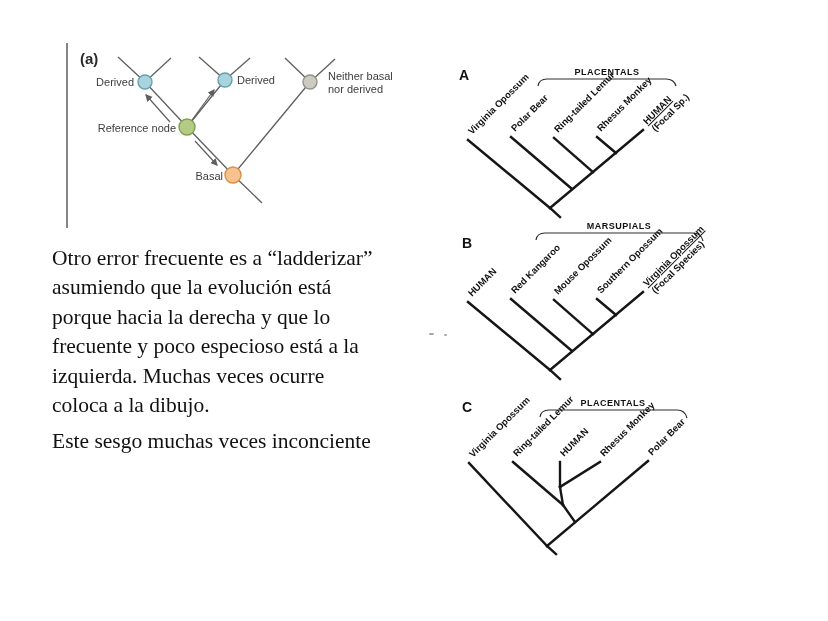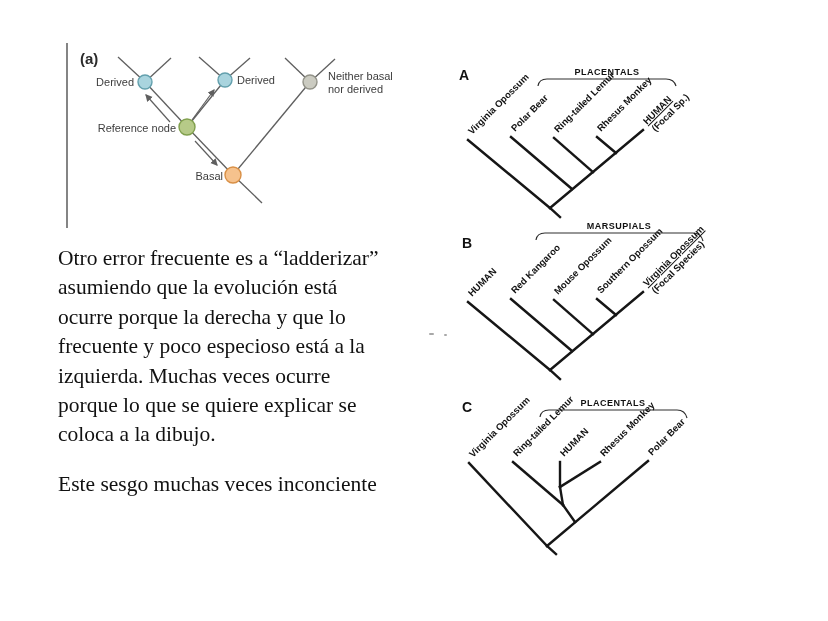--- a/index.html
+++ b/index.html
@@ -7,25 +7,25 @@
     position:relative;width:828px;height:621px;background:#ffffff;
     font-family:"Liberation Sans",sans-serif;overflow:hidden;
   }
   svg text{font-family:"Liberation Sans",sans-serif;}
   .concept-svg{position:absolute;left:38px;top:28px;}
   .concept-label{font-size:11px;fill:#3d3d3d;}
   .panel-letter{font-size:15px;font-weight:bold;fill:#2b2b2b;}
   .cbranch{stroke:#5f5f5f;stroke-width:1.3;fill:none;}
   .carrow{stroke:#5f5f5f;stroke-width:1.2;fill:none;}
   .body-text{
-    position:absolute;left:58px;top:244px;width:395px;
+    position:absolute;left:52px;top:244px;width:395px;
     font-family:"Liberation Serif",serif;font-size:21.5px;color:#111;
   }
   .tline{line-height:29.4px;white-space:nowrap;}
-  .para2{margin-top:20px;}
+  .para2{margin-top:7px;}
   .tree-svg{position:absolute;}
   .tree-a{left:450px;top:55px;}
   .tree-b{left:450px;top:218px;}
   .tree-c{left:450px;top:390px;}
   .branch{stroke:#161616;stroke-width:2.4;fill:none;stroke-linecap:square;}
   .taxon{font-size:9.5px;font-weight:bold;fill:#111;}
   .group-caption{font-size:9px;font-weight:bold;fill:#111;letter-spacing:0.5px;text-anchor:middle;}
   .tree-letter{font-size:14px;font-weight:bold;fill:#111;}
   .bracket{stroke:#2e2e2e;stroke-width:1.2;fill:none;}
   .artifact{position:absolute;background:#a8a8a8;border-radius:1px;}
@@ -73,24 +73,23 @@
     <text x="290" y="52" class="concept-label">Neither basal</text>
     <text x="290" y="65" class="concept-label">nor derived</text>
     <text x="138" y="104" class="concept-label" text-anchor="end">Reference node</text>
     <text x="185" y="152" class="concept-label" text-anchor="end">Basal</text>
   </svg>
 
   <div class="body-text">
     <div class="para">
       <div class="tline">Otro error frecuente es a “ladderizar”</div>
       <div class="tline">asumiendo que la evolución está</div>
-      <div class="tline">ocurre porque la derecha y que lo</div>
+      <div class="tline">porque hacia la derecha y que lo</div>
       <div class="tline">frecuente y poco especioso está a la</div>
       <div class="tline">izquierda. Muchas veces ocurre</div>
-      <div class="tline">porque lo que se quiere explicar se</div>
       <div class="tline">coloca a la dibujo.</div>
     </div>
     <div class="para para2">
       <div class="tline">Este sesgo muchas veces inconciente</div>
     </div>
   </div>
 
   <svg class="tree-svg tree-a" width="300" height="170" viewBox="0 0 300 170">
     <text x="9" y="25" class="tree-letter">A</text>
     <text x="157" y="20" class="group-caption">PLACENTALS</text>

